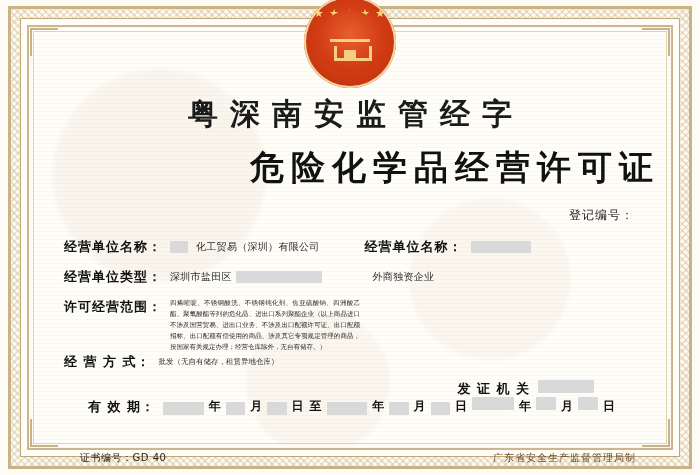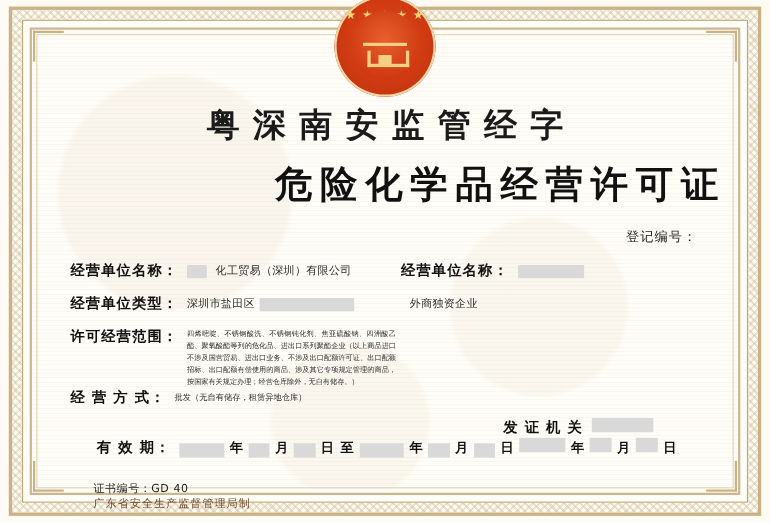--- a/index.html
+++ b/index.html
@@ -287,29 +287,28 @@
 
   .issue-date {
     margin-left: auto;
     padding-right: 24px;
     display: flex;
     align-items: baseline;
   }
 
   .footer {
     position: absolute;
-    left: 24px;
+    left: 40px;
     right: 24px;
     bottom: -26px;
     display: flex;
     justify-content: space-between;
     align-items: baseline;
     font-size: 10px;
     color: #1c1c1c;
-    flex-direction: column;
   }
   .footer-left { letter-spacing: 0.5px; }
   .footer-right { letter-spacing: 1px; color: #6b4a2a; font-size: 10px; margin-left: 21px; }
 
   
   .seal {
     position: absolute;
     right: 60px;
     bottom: 78px;
     width: 104px;

